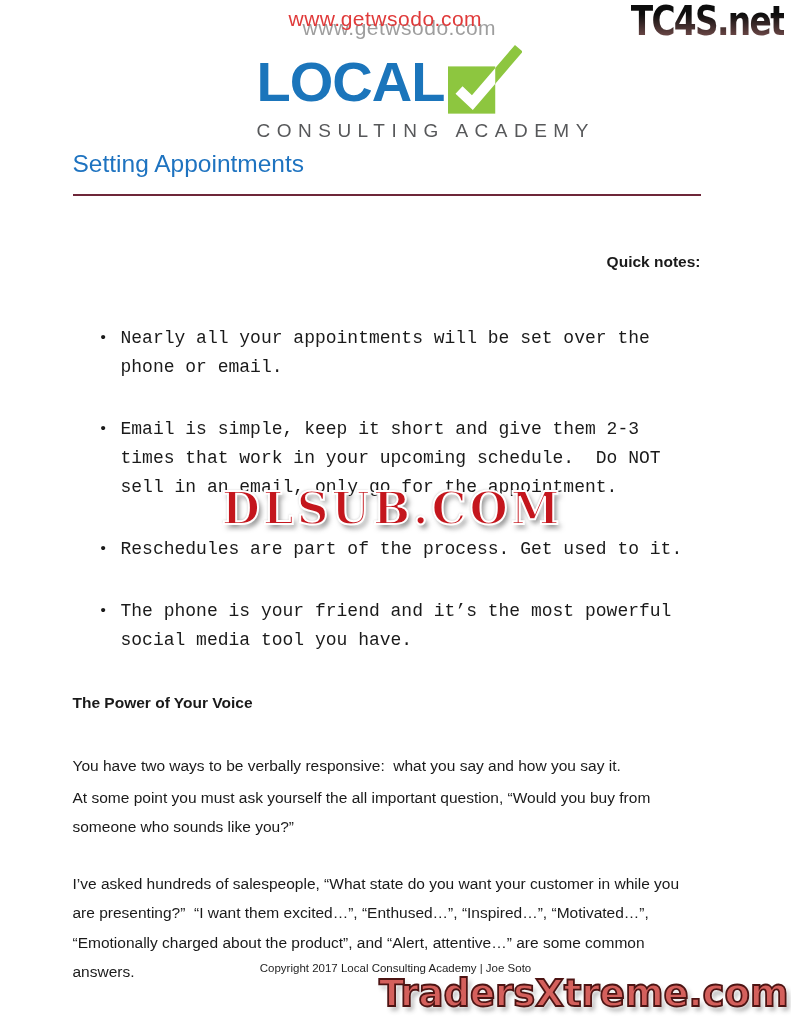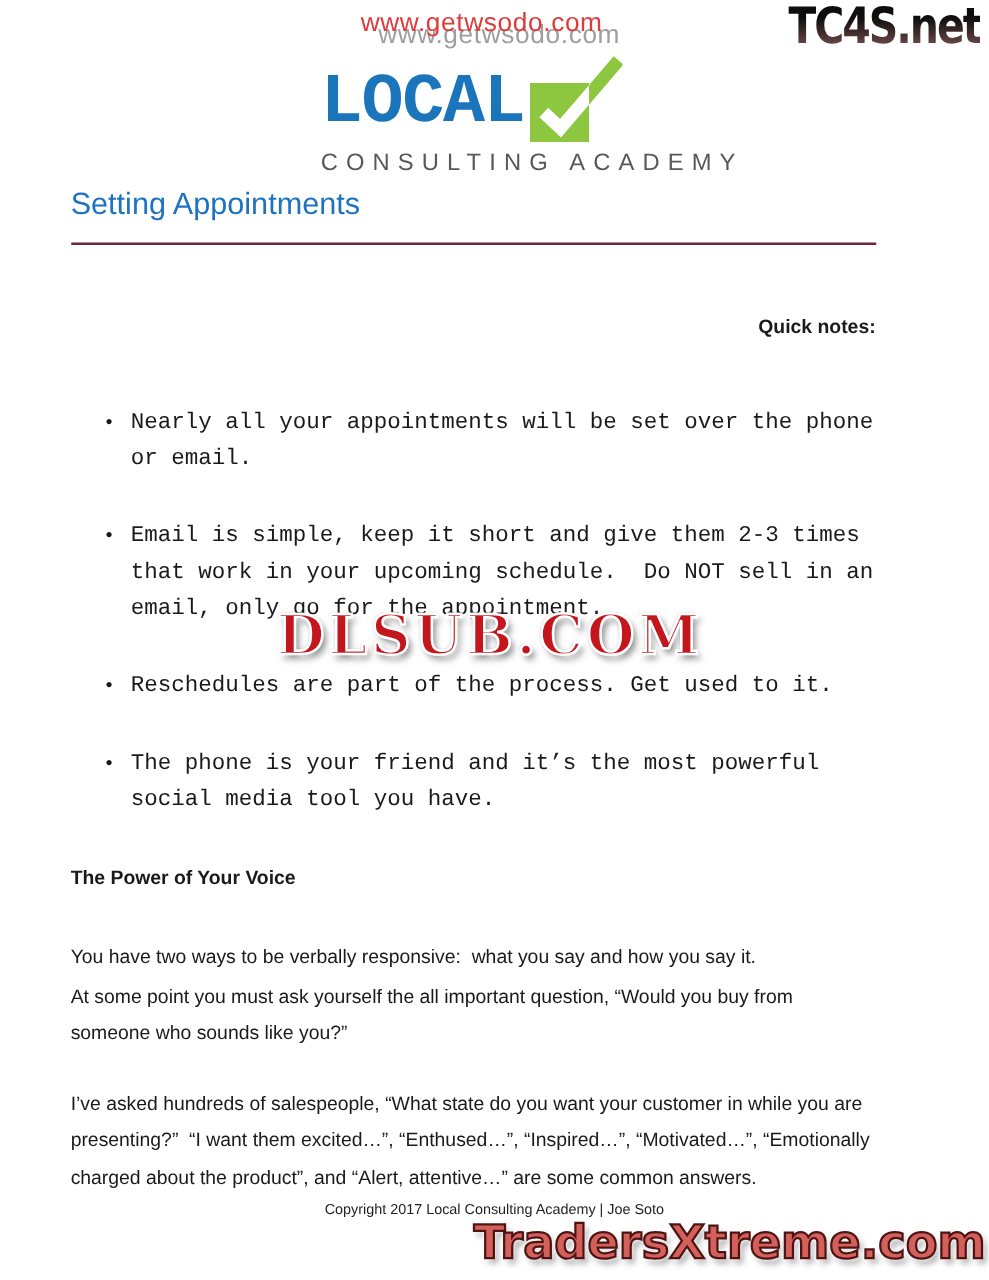--- a/index.html
+++ b/index.html
@@ -53,36 +53,36 @@
     color: #d4605c;
     -webkit-text-stroke: 1.8px #4d1413;
     text-shadow: 0 0 2px #ffffff, 0 0 4px #ffffff, 0 0 6px #ffffff, 3px 4px 5px rgba(40,40,40,0.45);
     z-index: 7; white-space: nowrap;
   }
 
   
   .logo { position: absolute; top: 42px; left: 256px; z-index: 2; }
   .logo-row { display: flex; align-items: flex-start; }
   .logo-word {
-    font-family: Liberation Mono, monospace;
+    font-family: Liberation Sans, sans-serif;
     font-weight: bold; font-size: 56px; line-height: 1;
     letter-spacing: -1px; color: #1b75bb;
     margin-top: 12px;
   }
   .logo-check { margin-left: 4px; }
   .logo-tagline {
     margin-top: 4px;
     font-size: 19px; letter-spacing: 6.5px;
     color: #57585a; white-space: nowrap;
   }
 
   
   .content {
     position: relative; z-index: 1;
-    padding: 150px 90px 0 56px;
+    padding: 150px 90px 0 72px;
   }
   .doc-title {
     margin: 0;
     font-size: 24.5px; font-weight: 400;
     color: #1e73c0; letter-spacing: 0;
   }
   .doc-rule {
     margin: 16px 0 0 0;
     border: none;
     border-top: 2px solid #6e2639;

